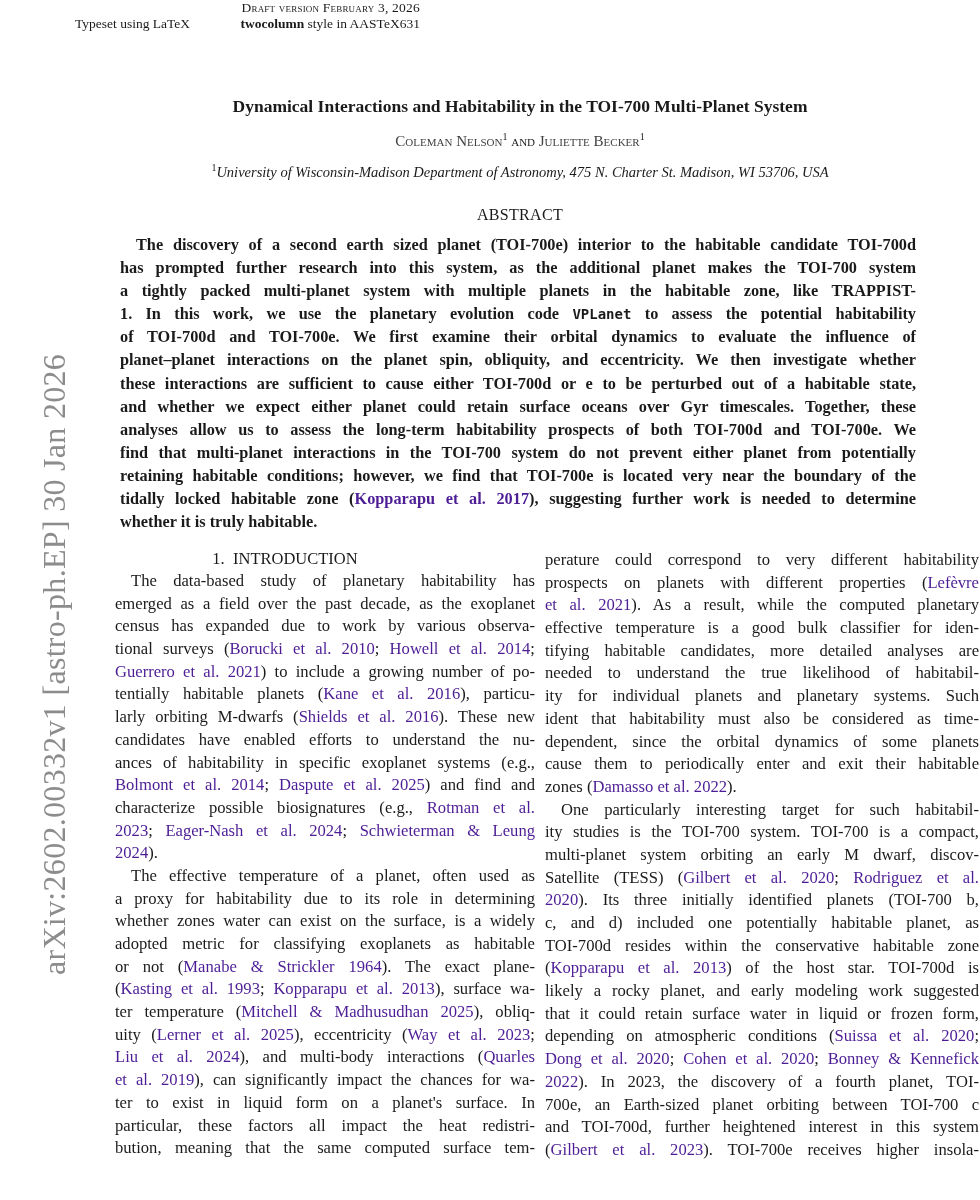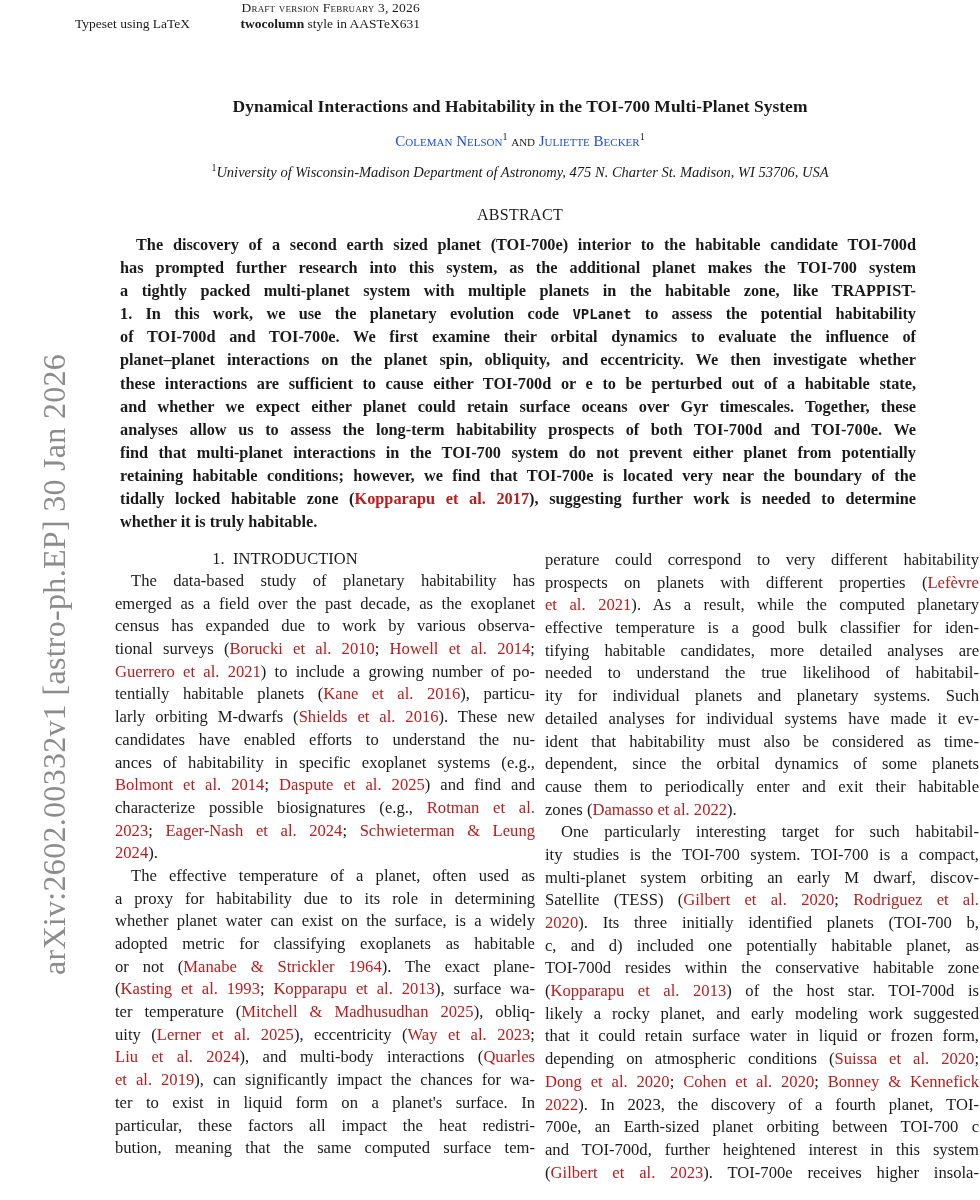--- a/index.html
+++ b/index.html
@@ -10,34 +10,34 @@
   .header .sc { font-variant:small-caps; letter-spacing:0.2px; }
   .header b { font-weight:bold;margin-left:47px; }
   .stamp { position:absolute; left:0px; top:0px; width:40px; height:1200px; }
   .stamp-text { position:absolute; left:36px; top:975px; transform-origin:0 0; transform:rotate(-90deg);
                 font-family:"Liberation Serif","DejaVu Serif",serif; font-size:32px; color:#8c8c8c;
                 white-space:nowrap; letter-spacing:0.3px; }
   .title { position:absolute; left:0; width:1040px; top:96px; text-align:center;
            font-family:"Liberation Serif","DejaVu Serif",serif; font-weight:bold; font-size:17.5px; }
   .authors { position:absolute; left:0; width:1040px; top:131px; text-align:center;
              font-family:"Liberation Serif","DejaVu Serif",serif; font-size:15px; font-variant:small-caps; }
-  .authors .name { color:#1d4ed8; }
+  .authors .name { color:#404040; }
   .authors sup { font-size:10px; font-variant:normal; }
   .affil { position:absolute; left:0; width:1040px; top:162px; text-align:center;
            font-family:"Liberation Serif","DejaVu Serif",serif; font-style:italic; font-size:14.5px; }
   .affil sup { font-style:normal; font-size:10px; }
   .abs-head { position:absolute; left:0; width:1040px; top:206px; text-align:center;
               font-family:"Liberation Serif","DejaVu Serif",serif; font-size:16px; letter-spacing:0.3px; }
   .abstract { position:absolute; left:120px; width:796px; top:233px;
               font-family:"Liberation Serif","DejaVu Serif",serif; font-size:16.3px;font-weight:bold; }
   .line { height:23.1px; line-height:23.1px; white-space:nowrap; text-align:justify; text-align-last:justify; }
   .line.last { text-align-last:left; }
   .line.indent { padding-left:16px; }
   .mono { font-family:"DejaVu Sans Mono","Liberation Mono",monospace; font-size:14px; }
-  .cite { color:#b91c1c; }
+  .cite { color:#4c1d95; }
   .col { position:absolute; width:420px; font-family:"Liberation Serif","DejaVu Serif",serif; font-size:16.6px; }
   .col .line { height:22.7px; line-height:22.7px; }
   .col-left { left:75px; top:570px;margin-left:40px; }
   .col-right { left:545px; top:549px; width:434px; }
   .sec-head { position:absolute; left:75px; width:420px; top:549px; text-align:center;
               font-family:"Liberation Serif","DejaVu Serif",serif; font-size:16.5px; }
 </style>
 </head>
 <body>
 
@@ -92,41 +92,40 @@
     <div class="line"><span>tentially habitable planets (</span><span class="cite">Kane et al. 2016</span><span>), particu-</span></div>
     <div class="line"><span>larly orbiting M-dwarfs (</span><span class="cite">Shields et al. 2016</span><span>).  These new</span></div>
     <div class="line">candidates have enabled efforts to understand the nu-</div>
     <div class="line">ances of habitability in specific exoplanet systems (e.g.,</div>
     <div class="line"><span class="cite">Bolmont et al. 2014</span><span>; </span><span class="cite">Daspute et al. 2025</span><span>) and find and</span></div>
     <div class="line"><span>characterize possible biosignatures (e.g., </span><span class="cite">Rotman et al.</span></div>
     <div class="line"><span class="cite">2023</span><span>; </span><span class="cite">Eager-Nash et al. 2024</span><span>; </span><span class="cite">Schwieterman &amp; Leung</span></div>
     <div class="line last"><span class="cite">2024</span><span>).</span></div>
     <div class="line indent">The effective temperature of a planet, often used as</div>
     <div class="line">a proxy for habitability due to its role in determining</div>
-    <div class="line">whether planet water can exist on the surface, is a widely</div>
+    <div class="line">whether zones water can exist on the surface, is a widely</div>
     <div class="line">adopted metric for classifying exoplanets as habitable</div>
     <div class="line"><span>or not (</span><span class="cite">Manabe &amp; Strickler 1964</span><span>).  The exact plane-</span></div>
     <div class="line"><span>(</span><span class="cite">Kasting et al. 1993</span><span>; </span><span class="cite">Kopparapu et al. 2013</span><span>), surface wa-</span></div>
     <div class="line"><span>ter temperature (</span><span class="cite">Mitchell &amp; Madhusudhan 2025</span><span>), obliq-</span></div>
     <div class="line"><span>uity (</span><span class="cite">Lerner et al. 2025</span><span>), eccentricity (</span><span class="cite">Way et al. 2023</span><span>;</span></div>
     <div class="line"><span class="cite">Liu et al. 2024</span><span>), and multi-body interactions (</span><span class="cite">Quarles</span></div>
     <div class="line"><span class="cite">et al. 2019</span><span>), can significantly impact the chances for wa-</span></div>
     <div class="line">ter to exist in liquid form on a planet's surface.  In</div>
     <div class="line">particular, these factors all impact the heat redistri-</div>
     <div class="line">bution, meaning that the same computed surface tem-</div>
   </div>
 <div class="col col-right" id="col-right">
     <div class="line">perature could correspond to very different habitability</div>
     <div class="line"><span>prospects on planets with different properties (</span><span class="cite">Lefèvre</span></div>
     <div class="line"><span class="cite">et al. 2021</span><span>).  As a result, while the computed planetary</span></div>
     <div class="line">effective temperature is a good bulk classifier for iden-</div>
     <div class="line">tifying habitable candidates, more detailed analyses are</div>
     <div class="line">needed to understand the true likelihood of habitabil-</div>
     <div class="line">ity for individual planets and planetary systems.  Such</div>
-    <div class="line">detailed analyses for individual systems have made it ev-</div>
     <div class="line">ident that habitability must also be considered as time-</div>
     <div class="line">dependent, since the orbital dynamics of some planets</div>
     <div class="line">cause them to periodically enter and exit their habitable</div>
     <div class="line last"><span>zones (</span><span class="cite">Damasso et al. 2022</span><span>).</span></div>
     <div class="line indent">One particularly interesting target for such habitabil-</div>
     <div class="line">ity studies is the TOI-700 system.  TOI-700 is a compact,</div>
     <div class="line">multi-planet system orbiting an early M dwarf, discov-</div>
     <div class="line"><span>Satellite (TESS) (</span><span class="cite">Gilbert et al. 2020</span><span>; </span><span class="cite">Rodriguez et al.</span></div>
     <div class="line"><span class="cite">2020</span><span>).  Its three initially identified planets (TOI-700 b,</span></div>
     <div class="line">c, and d) included one potentially habitable planet, as</div>

